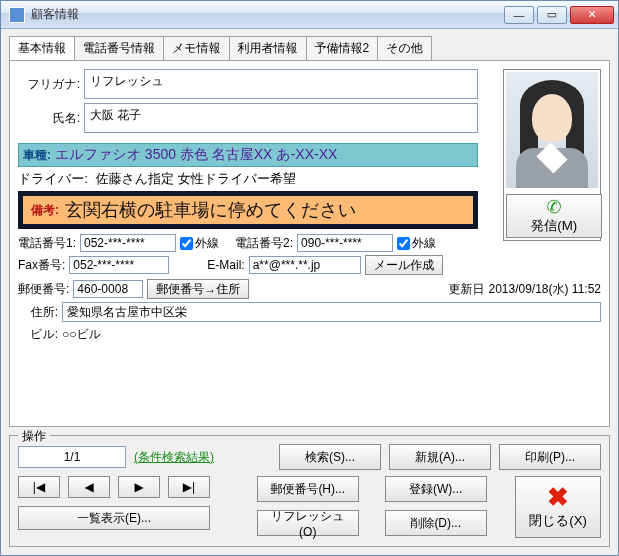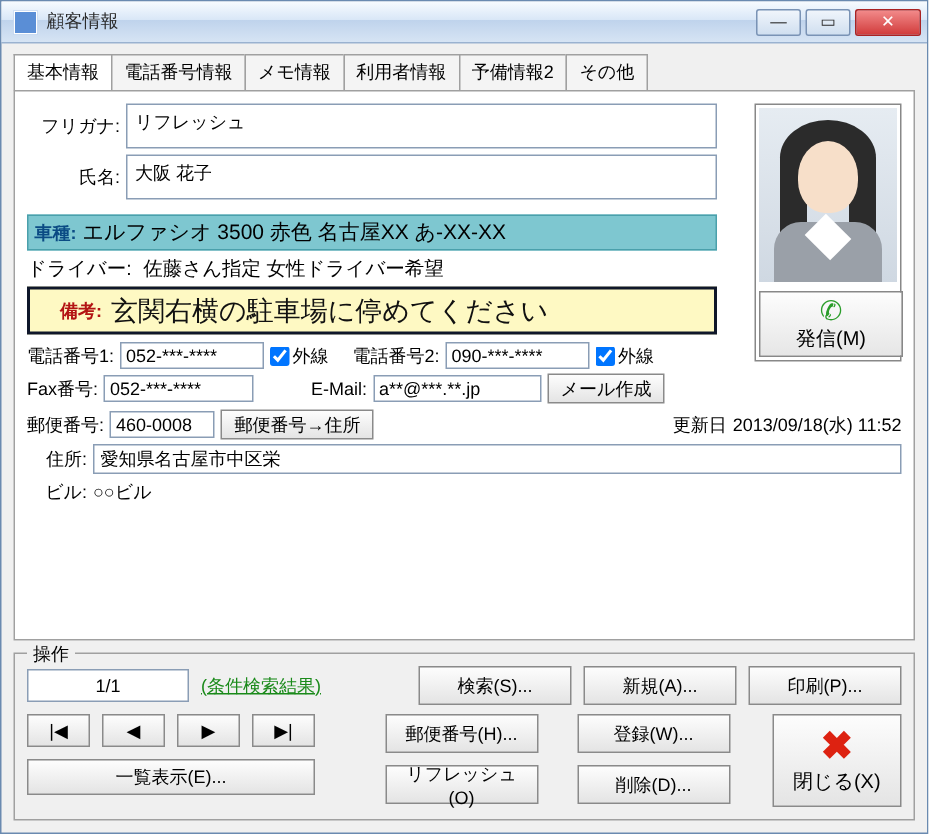--- a/index.html
+++ b/index.html
@@ -85,27 +85,27 @@
   .tall { height:30px; display:flex; align-items:flex-start; }
 
   .car-row {
     display:flex; align-items:center;
     background:#7ec7d0;
     border:1px solid #4aa0ab;
     padding:2px 4px;
     margin-bottom:3px;
   }
   .car-row .car-label { color:#0b4b84; font-weight:bold; margin-right:4px;}
-  .car-row .car-val { color:#000000; font-size:14px; }
+  .car-row .car-val { color:#4c1d95; font-size:14px; }
 
   .note-row {
     display:flex; align-items:center;
-    background:#fef9c3;
-    border:2px solid #0f172a;
-    padding:2px 20px;
+    background:#fdba74;
+    border:5px solid #0f172a;
+    padding:2px 8px;
     margin-bottom:5px;
   }
   .note-row .note-label{ color:#b31414; font-weight:bold; margin-right:6px;}
   .note-row .note-val { color:#111; font-size:18px;}
 
   .driver-row { margin-bottom:3px; font-size:13px;}
   .driver-row .dlabel{ margin-right:4px;}
   
   .phoneline { display:flex; align-items:center; gap:4px; margin-bottom:3px;}
   .phoneline .field { border:1px solid #8a9db5; height:18px; padding:1px 3px; background:#fff;}

